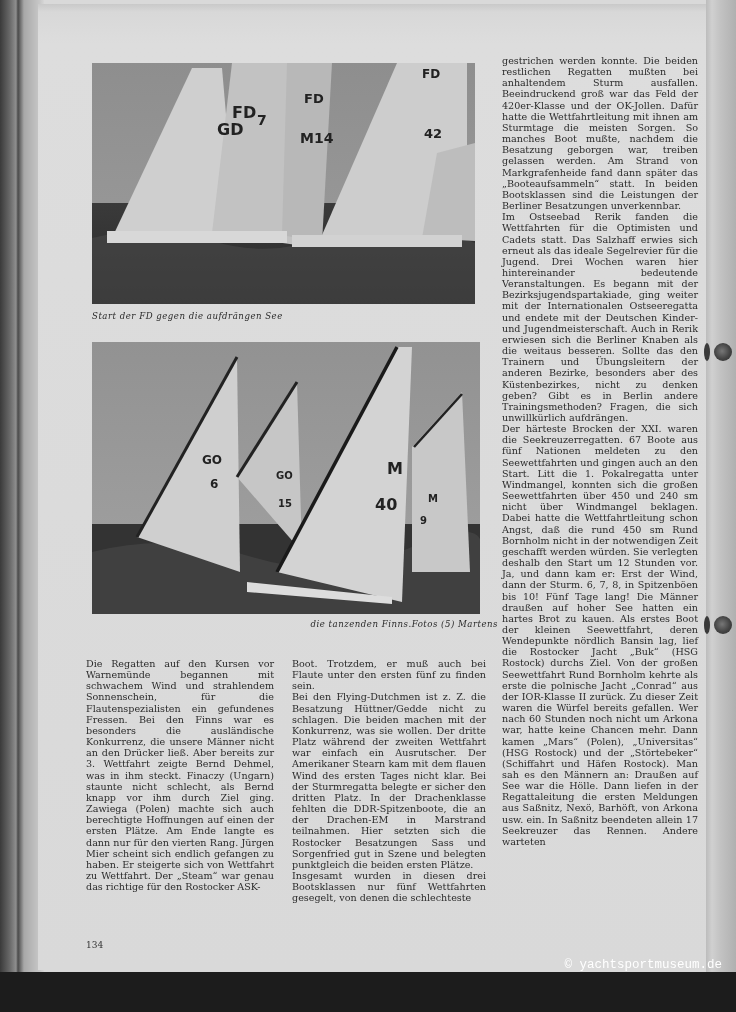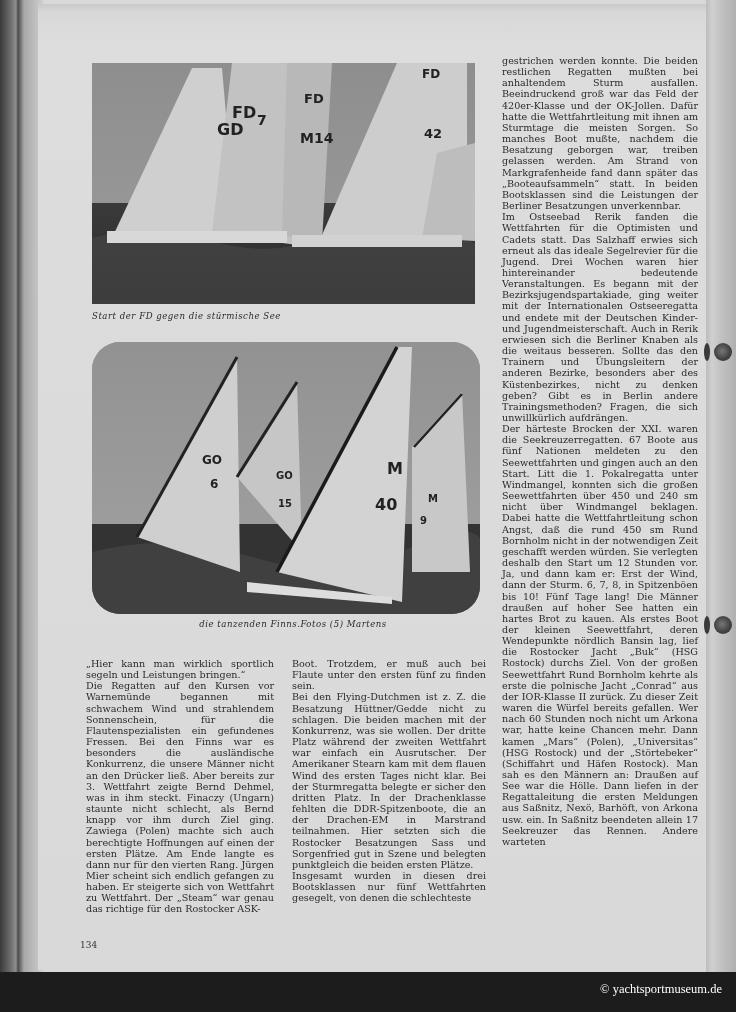--- a/index.html
+++ b/index.html
@@ -31,38 +31,38 @@
   }
   .punch-shadow {
     position:absolute; width:6px; height:18px; border-radius:50%;
     background:#3a3a3a;
   }
   .footer-bar {
     position:absolute; left:0; top:972px; width:736px; height:40px;
     background:#1c1c1c;
   }
   .watermark {
-    position:absolute; right:14px; top:982px;
-    color:#ffffff; font-family:Liberation Serif, serif; font-size:12.5px;
+    position:absolute; right:14px; top:958px;
+    color:#ffffff; font-family:Liberation Mono, monospace; font-size:12.5px;
   }
   .photo {
     position:absolute; overflow:hidden; background:#8a8a8a;
   }
   .photo svg { display:block; width:100%; height:100%; }
   .caption {
     position:absolute; font-style:italic; font-size:8.6px; color:#2a2a2a;
     letter-spacing:0.5px; line-height:10px;
   }
   .col {
     position:absolute; font-size:9.6px; line-height:11.15px; color:#2b2b2b;
     text-align:justify;
   }
   .col p { margin:0; text-indent:0; }
   .page-number {
-    position:absolute; left:80px; top:940px; font-size:9px; color:#333;
+    position:absolute; left:86px; top:940px; font-size:9px; color:#333;
   }
   .sail-text { font-family:"DejaVu Sans", sans-serif; font-weight:bold; fill:#222; }
 </style>
 </head>
 <body>
 
 <div class="scan-area"></div>
 <div class="binding-shadow"></div>
 
 <div class="page"></div>
@@ -97,23 +97,23 @@
     <rect x="200" y="172" width="170" height="12" fill="#d2d2d2"></rect>
     <text x="140" y="55" class="sail-text" font-size="16">FD</text>
     <text x="125" y="72" class="sail-text" font-size="16">GD</text>
     <text x="165" y="62" class="sail-text" font-size="14">7</text>
     <text x="212" y="40" class="sail-text" font-size="13">FD</text>
     <text x="208" y="80" class="sail-text" font-size="14">M14</text>
     <text x="330" y="15" class="sail-text" font-size="12">FD</text>
     <text x="332" y="75" class="sail-text" font-size="13">42</text>
   </svg>
 </div>
-<div class="caption" style="left:92px; top:311px;">Start der FD gegen die stürmische See</div>
+<div class="caption" style="left:92px; top:311px;">Start der FD gegen die aufdrängen See</div>
 
-<div class="photo" style="left:92px; top:342px; width:388px; height:272px;border-radius:28px;">
+<div class="photo" style="left:92px; top:342px; width:388px; height:272px;">
   <svg viewBox="0 0 388 272" preserveAspectRatio="none">
     <defs>
       <linearGradient id="sky2" x1="0" y1="0" x2="0" y2="1">
         <stop offset="0" stop-color="#929292"></stop>
           <stop offset="1" stop-color="#a2a2a2"></stop>
       </linearGradient>
     </defs>
     <rect width="388" height="272" fill="url(#sky2)"></rect>
     <rect y="182" width="388" height="90" fill="#333"></rect>
     <path d="M0 210 Q80 190 160 215 T320 205 T388 215 L388 272 L0 272 Z" fill="#4a4a4a" opacity="0.6"></path>
@@ -130,28 +130,27 @@
     <text x="118" y="146" class="sail-text" font-size="12">6</text>
     <text x="184" y="137" class="sail-text" font-size="10">GO</text>
     <text x="186" y="165" class="sail-text" font-size="10">15</text>
     <text x="295" y="132" class="sail-text" font-size="16">M</text>
     <text x="283" y="168" class="sail-text" font-size="16">40</text>
     <text x="336" y="160" class="sail-text" font-size="10">M</text>
     <text x="328" y="182" class="sail-text" font-size="10">9</text>
   </svg>
 </div>
 <div class="caption" style="left:88px; top:619px; width:410px;">
-  <div style="display:flex; justify-content:center;">
+  <div style="display:flex; justify-content:flex-end;">
     <span>die tanzenden Finns.</span>
     <span>Fotos (5) Martens</span>
   </div>
 </div>
 
 <div class="col" style="left:86px; top:658px; width:188px;">
-  <p>„Hier kann man wirklich sportlich segeln und Leistungen bringen.“</p>
   <p>Die Regatten auf den Kursen vor Warnemünde begannen mit schwachem Wind und strahlendem Sonnenschein, für die Flautenspezialisten ein gefundenes Fressen. Bei den Finns war es besonders die ausländische Konkurrenz, die unsere Männer nicht an den Drücker ließ. Aber bereits zur 3. Wettfahrt zeigte Bernd Dehmel, was in ihm steckt. Finaczy (Ungarn) staunte nicht schlecht, als Bernd knapp vor ihm durch Ziel ging. Zawiega (Polen) machte sich auch berechtigte Hoffnungen auf einen der ersten Plätze. Am Ende langte es dann nur für den vierten Rang. Jürgen Mier scheint sich endlich gefangen zu haben. Er steigerte sich von Wettfahrt zu Wettfahrt. Der „Steam“ war genau das richtige für den Rostocker ASK-</p>
 </div>
 
 <div class="col" style="left:292px; top:658px; width:194px;">
   <p>Boot. Trotzdem, er muß auch bei Flaute unter den ersten fünf zu finden sein.</p>
   <p>Bei den Flying-Dutchmen ist z. Z. die Besatzung Hüttner/Gedde nicht zu schlagen. Die beiden machen mit der Konkurrenz, was sie wollen. Der dritte Platz während der zweiten Wettfahrt war einfach ein Ausrutscher. Der Amerikaner Stearn kam mit dem flauen Wind des ersten Tages nicht klar. Bei der Sturmregatta belegte er sicher den dritten Platz. In der Drachenklasse fehlten die DDR-Spitzenboote, die an der Drachen-EM in Marstrand teilnahmen. Hier setzten sich die Rostocker Besatzungen Sass und Sorgenfried gut in Szene und belegten punktgleich die beiden ersten Plätze.</p>
   <p>Insgesamt wurden in diesen drei Bootsklassen nur fünf Wettfahrten gesegelt, von denen die schlechteste</p>
 </div>
 
 <div class="col" style="left:502px; top:55px; width:196px;">

